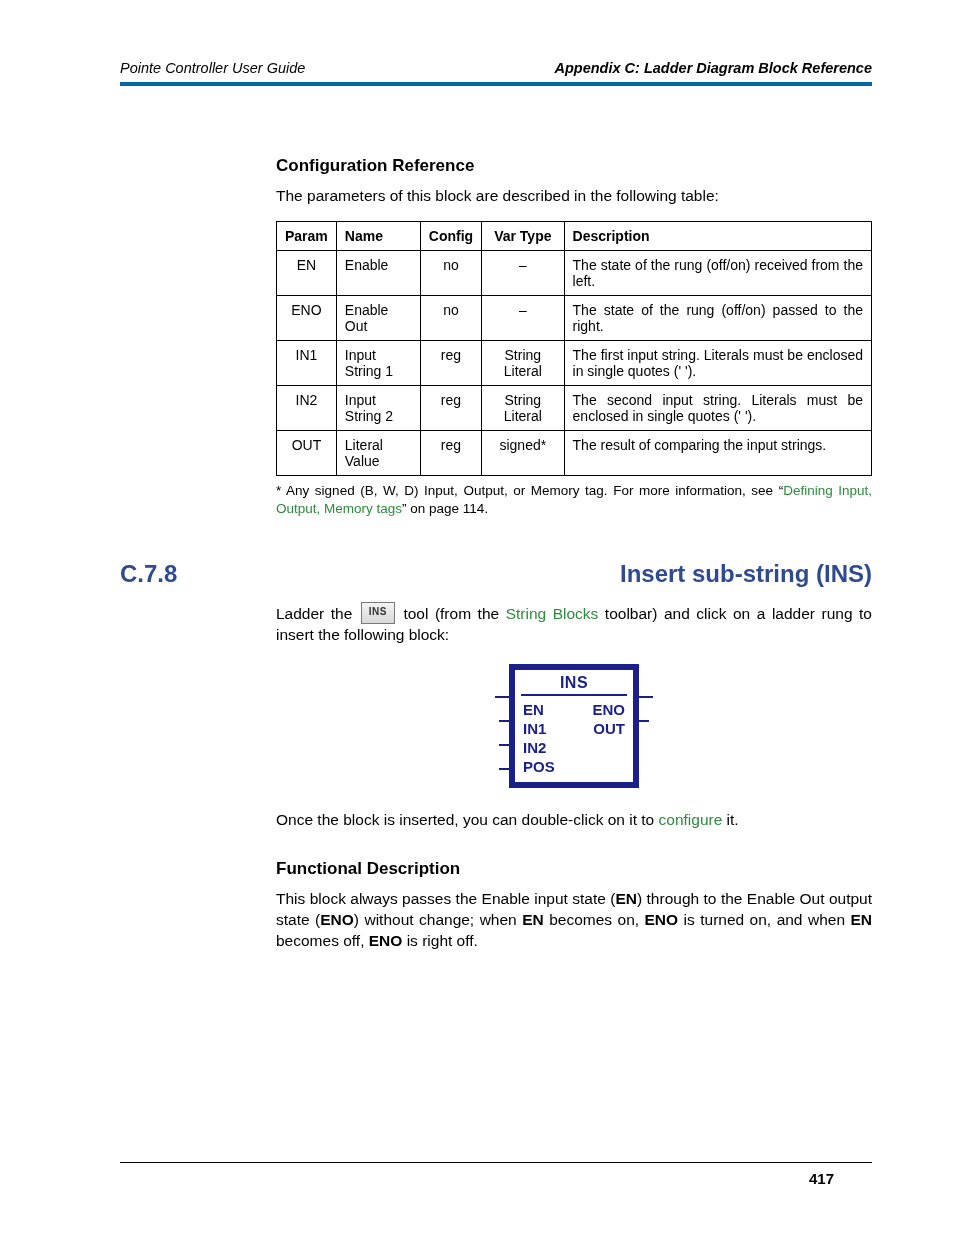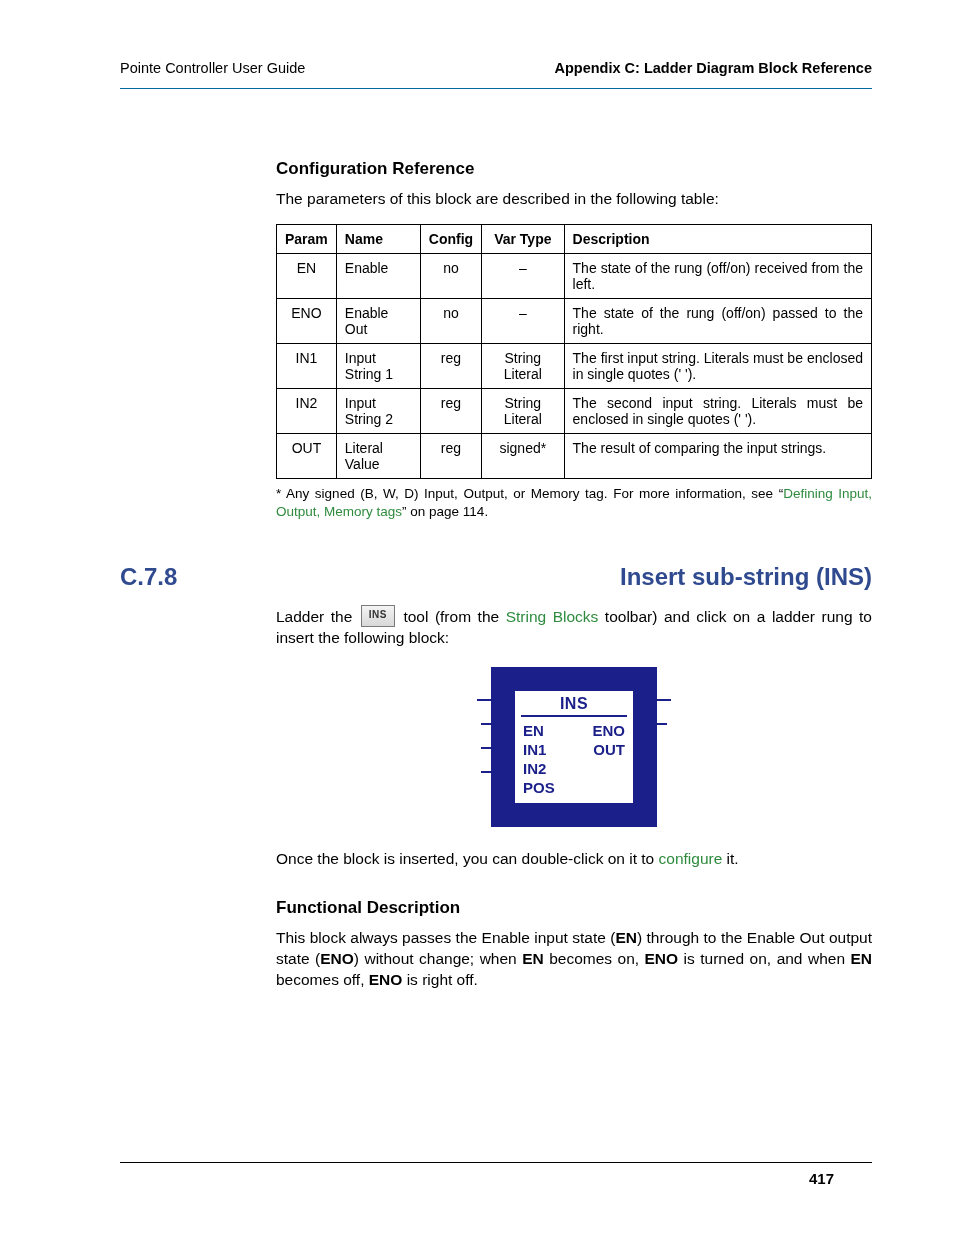--- a/index.html
+++ b/index.html
@@ -15,22 +15,23 @@
   .page {
     position: absolute;
     left: 120px;
     top: 60px;
     width: 752px;
   }
   .runhead {
     display: flex;
     justify-content: space-between;
     font-size: 14.5px;
-    padding-bottom: 12px;
-    border-bottom: 1px solid #0369a1;
+    padding-bottom: 6px;
+    border-bottom: 4px solid #0369a1;
+    font-style: italic;
   }
   .runhead .right { font-weight: 700; }
   .content { padding-left: 156px; }
 
   .h3 {
     font-weight: 700;
     font-size: 17px;
     margin-top: 70px;
     margin-bottom: 10px;
   }
@@ -108,21 +109,21 @@
     letter-spacing: 0.5px;
   }
 
   .blockfig {
     display: flex;
     justify-content: center;
     margin: 18px 0 22px;
   }
   .ladder {
     background: #1a1f8a;
-    padding: 24px;
+    padding: 6px;
   }
   .ladder-inner {
     background: #fff;
     width: 118px;
     padding: 4px 0 6px;
   }
   .ladder-title {
     color: #1a1f8a;
     font-weight: 800;
     text-align: center;

